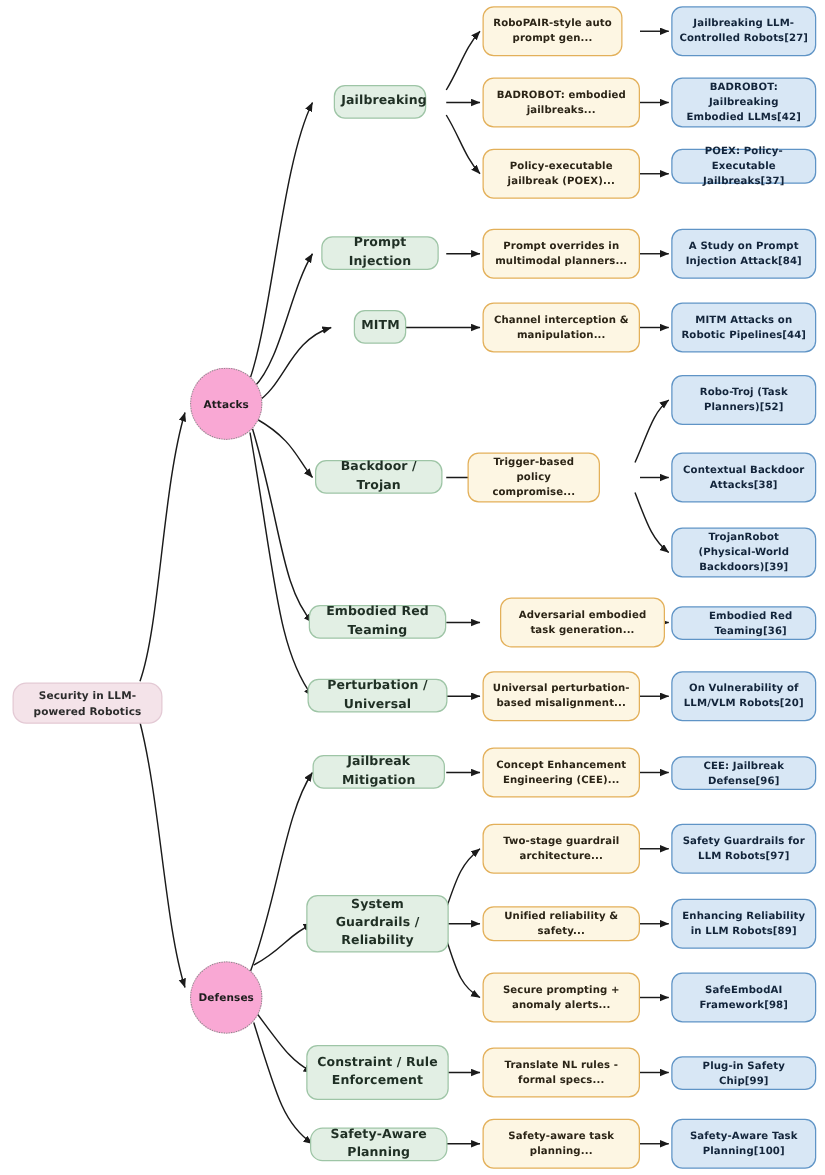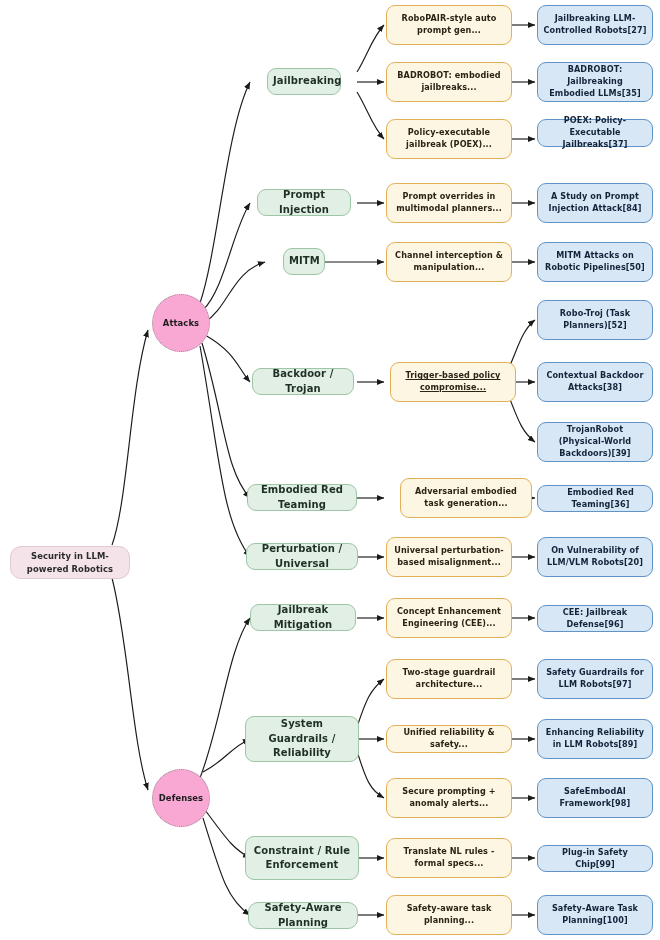--- a/index.html
+++ b/index.html
@@ -131,36 +131,36 @@
   <div class="node n-cat" style="left:245px;top:716px;width:114px;height:46px;">
     <span>System Guardrails / Reliability</span>
   </div>
   <div class="node n-cat" style="left:245px;top:836px;width:114px;height:44px;">
     <span>Constraint / Rule Enforcement</span>
   </div>
   <div class="node n-cat" style="left:248px;top:902px;width:110px;height:27px;border-radius:10px;">
     <span>Safety-Aware Planning</span>
   </div>
 
-  <div class="node n-desc" style="left:386px;top:5px;width:126px;height:40px;">
+  <div class="node n-desc" style="left:386px;top:5px;width:112px;height:40px;">
     <span>RoboPAIR-style auto prompt gen...</span>
   </div>
   <div class="node n-desc" style="left:386px;top:62px;width:126px;height:40px;">
     <span>BADROBOT: embodied jailbreaks...</span>
   </div>
   <div class="node n-desc" style="left:386px;top:119px;width:126px;height:40px;">
     <span>Policy-executable jailbreak (POEX)...</span>
   </div>
   <div class="node n-desc" style="left:386px;top:183px;width:126px;height:40px;">
     <span>Prompt overrides in multimodal planners...</span>
   </div>
   <div class="node n-desc" style="left:386px;top:242px;width:126px;height:40px;">
     <span>Channel interception &amp; manipulation...</span>
   </div>
-  <div class="node n-desc" style="left:390px;top:362px;width:126px;height:40px;text-decoration:underline;">
+  <div class="node n-desc" style="left:374px;top:362px;width:106px;height:40px;">
     <span>Trigger-based policy compromise...</span>
   </div>
   <div class="node n-desc" style="left:400px;top:478px;width:132px;height:40px;">
     <span>Adversarial embodied task generation...</span>
   </div>
   <div class="node n-desc" style="left:386px;top:537px;width:126px;height:40px;">
     <span>Universal perturbation-based misalignment...</span>
   </div>
   <div class="node n-desc" style="left:386px;top:598px;width:126px;height:40px;">
     <span>Concept Enhancement Engineering (CEE)...</span>
@@ -178,30 +178,30 @@
     <span>Translate NL rules  - formal specs...</span>
   </div>
   <div class="node n-desc" style="left:386px;top:895px;width:126px;height:40px;">
     <span>Safety-aware task planning...</span>
   </div>
 
   <div class="node n-cite" style="left:537px;top:5px;width:116px;height:40px;">
     <span>Jailbreaking LLM-Controlled Robots[27]</span>
   </div>
   <div class="node n-cite" style="left:537px;top:62px;width:116px;height:40px;">
-    <span>BADROBOT: Jailbreaking Embodied LLMs[35]</span>
+    <span>BADROBOT: Jailbreaking Embodied LLMs[42]</span>
   </div>
   <div class="node n-cite" style="left:537px;top:119px;width:116px;height:28px;">
     <span>POEX: Policy-Executable Jailbreaks[37]</span>
   </div>
   <div class="node n-cite" style="left:537px;top:183px;width:116px;height:40px;">
     <span>A Study on Prompt Injection Attack[84]</span>
   </div>
   <div class="node n-cite" style="left:537px;top:242px;width:116px;height:40px;">
-    <span>MITM Attacks on Robotic Pipelines[50]</span>
+    <span>MITM Attacks on Robotic Pipelines[44]</span>
   </div>
   <div class="node n-cite" style="left:537px;top:300px;width:116px;height:40px;">
     <span>Robo-Troj (Task Planners)[52]</span>
   </div>
   <div class="node n-cite" style="left:537px;top:362px;width:116px;height:40px;">
     <span>Contextual Backdoor Attacks[38]</span>
   </div>
   <div class="node n-cite" style="left:537px;top:422px;width:116px;height:40px;">
     <span>TrojanRobot (Physical-World Backdoors)[39]</span>
   </div>

